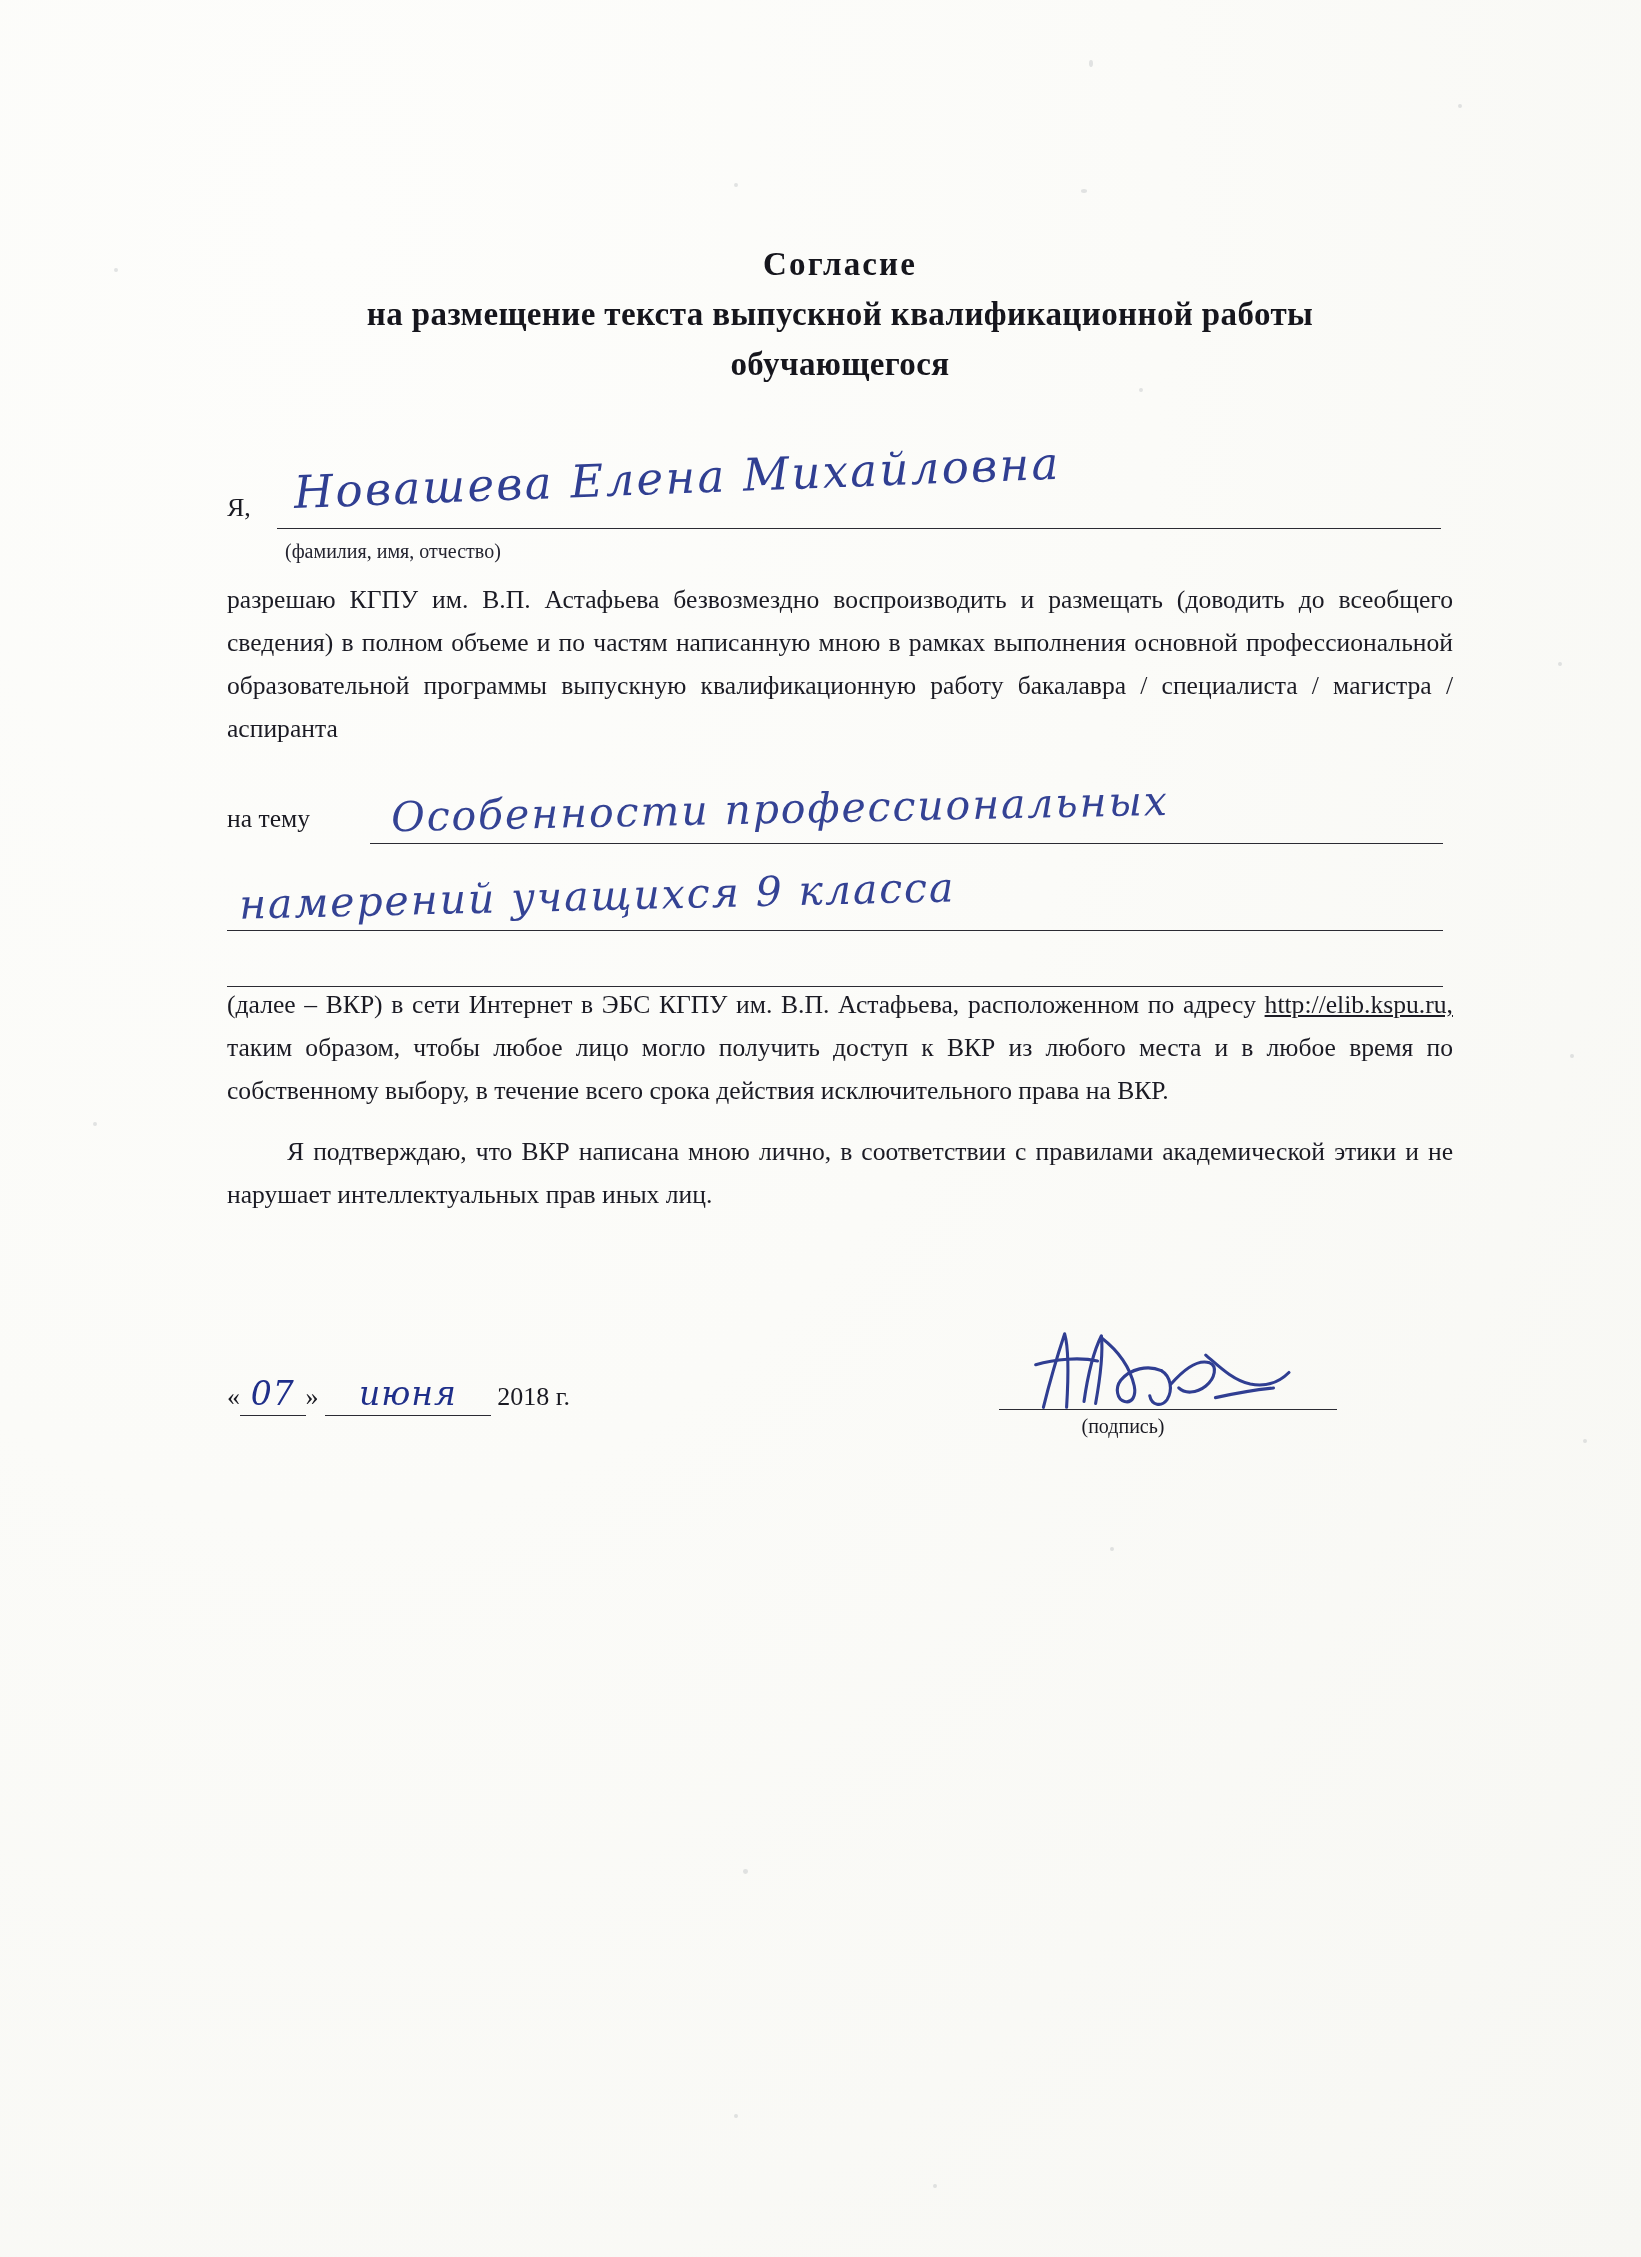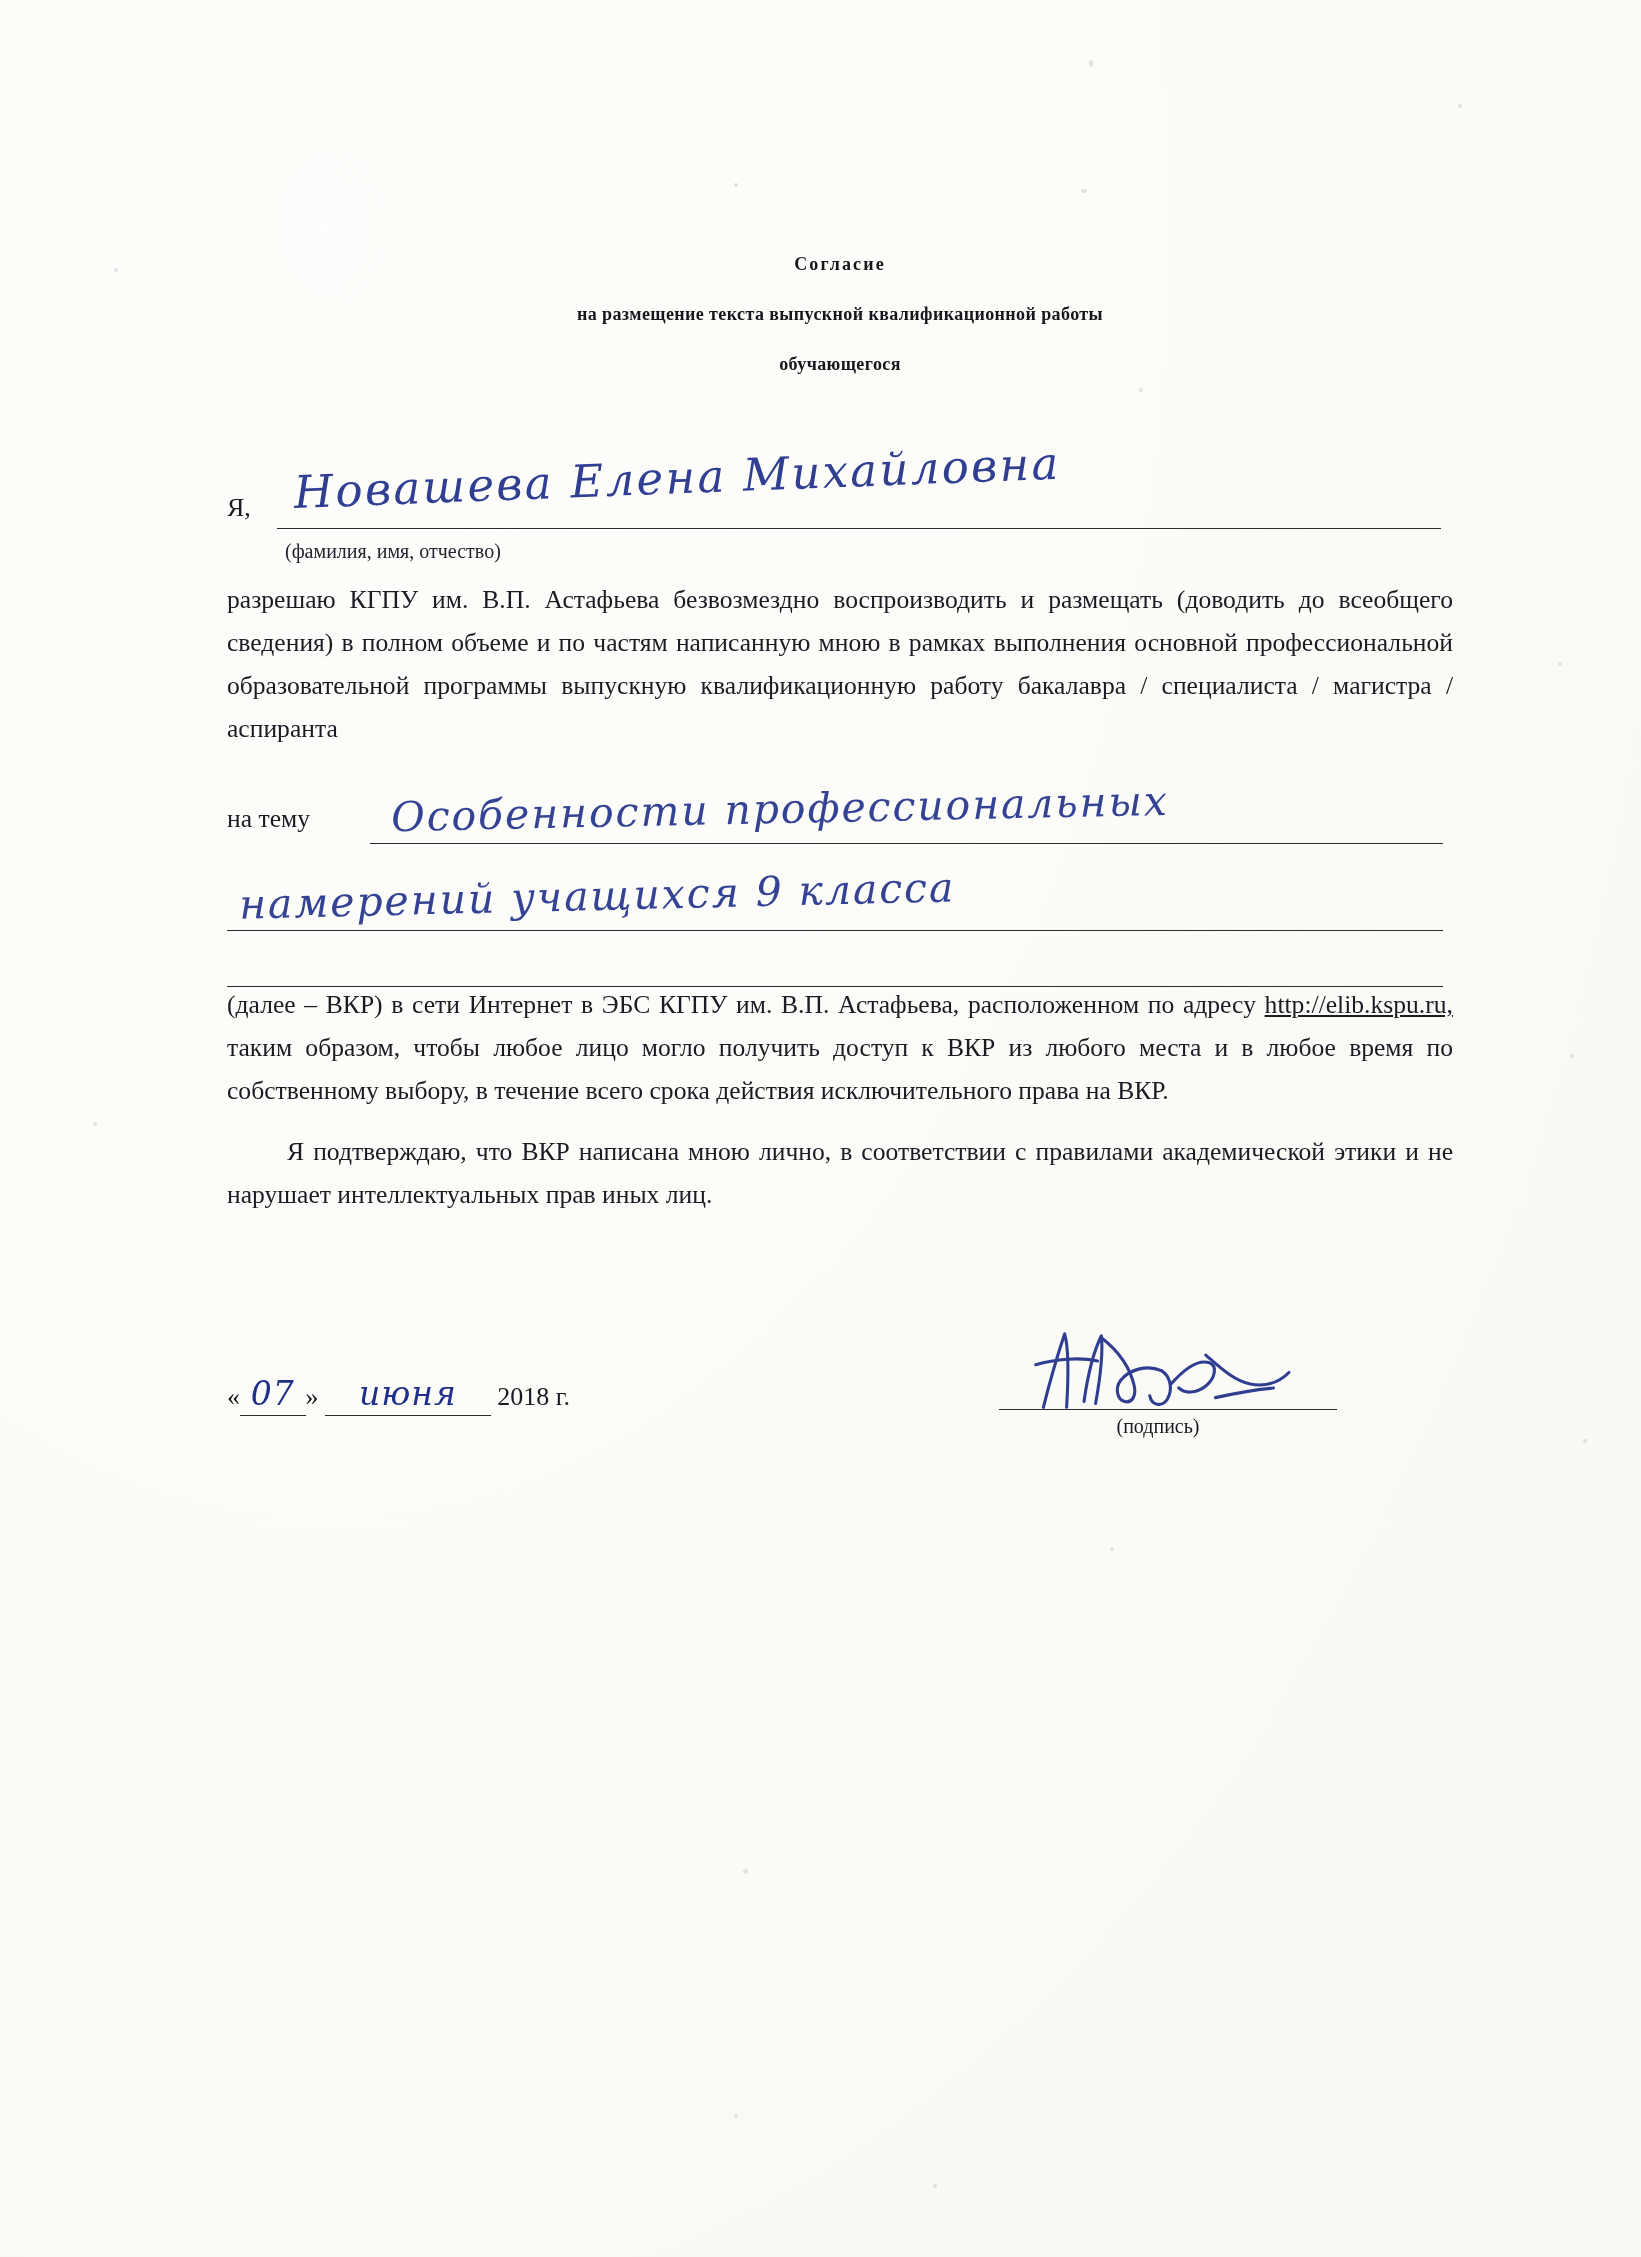--- a/index.html
+++ b/index.html
@@ -39,21 +39,21 @@
     left: 227px;
     top: 0;
     width: 1226px;
   }
   .title-block {
     text-align: center;
     margin-top: 239px;
     letter-spacing: 0.4px;
   }
   .title-line {
-    font-size: 18px;
+    font-size: 33px;
     line-height: 50px;
     font-weight: 700;
     color: #16161d;
   }
   .title-line.l1 { letter-spacing: 2.1px; }
   .title-line.l2 { font-weight: 700; }
   .title-line.l3 { font-weight: 700; }
   .title-line.l4 { font-weight: 700; margin-top: 3.9px; letter-spacing: 0.6px;}
 
   
@@ -207,21 +207,21 @@
   .month-box { min-width: 154px; }
   .sign-rule {
     position: absolute;
     left: 772px;
     width: 338px;
     top: 79px;
     border-bottom: 1.9px solid #2b2b33;
   }
   .sign-caption {
     position: absolute;
-    left: 762px;
+    left: 727px;
     width: 338px;
     top: 85px;
     text-align: center;
     font-size: 20px;
     font-family: Liberation Serif, serif;
   }
   .hw-sign {
     position: absolute;
     left: 799px;
     top: -3.9px;

